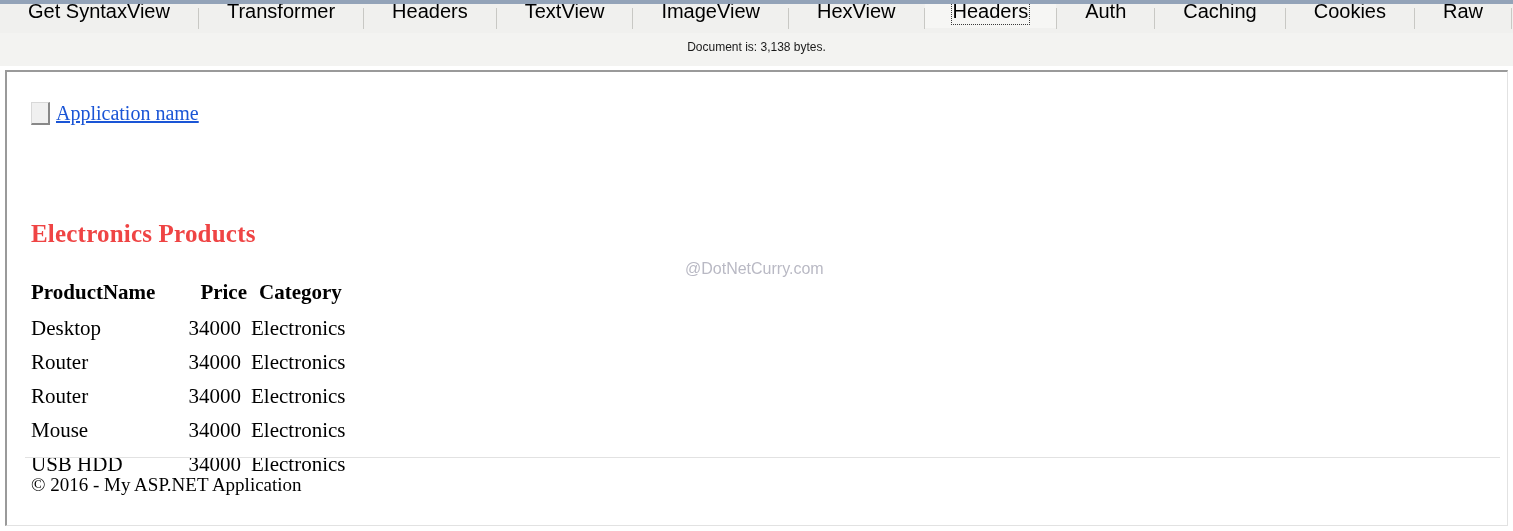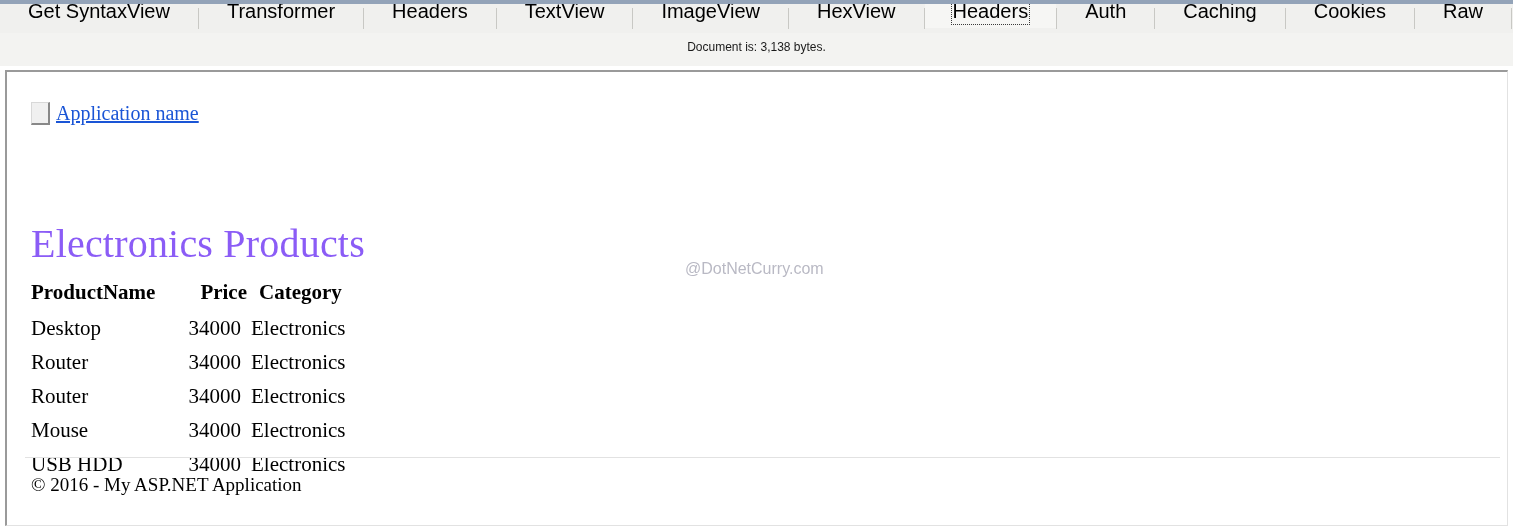--- a/index.html
+++ b/index.html
@@ -140,23 +140,23 @@
     cursor: pointer;
     white-space: nowrap;
   }
 
   
   #heading {
     position: absolute;
     left: 24px;
     top: 148px;
     font-family: "Liberation Serif", serif;
-    font-size: 40px;
-    font-weight: normal;
-    color: #8b5cf6;
+    font-size: 25px;
+    font-weight: bold;
+    color: #ef4444;
     white-space: nowrap;
     letter-spacing: 0.2px;
   }
 
   
   #products-table {
     position: absolute;
     left: 24px;
     top: 208px;
     border-collapse: collapse;

